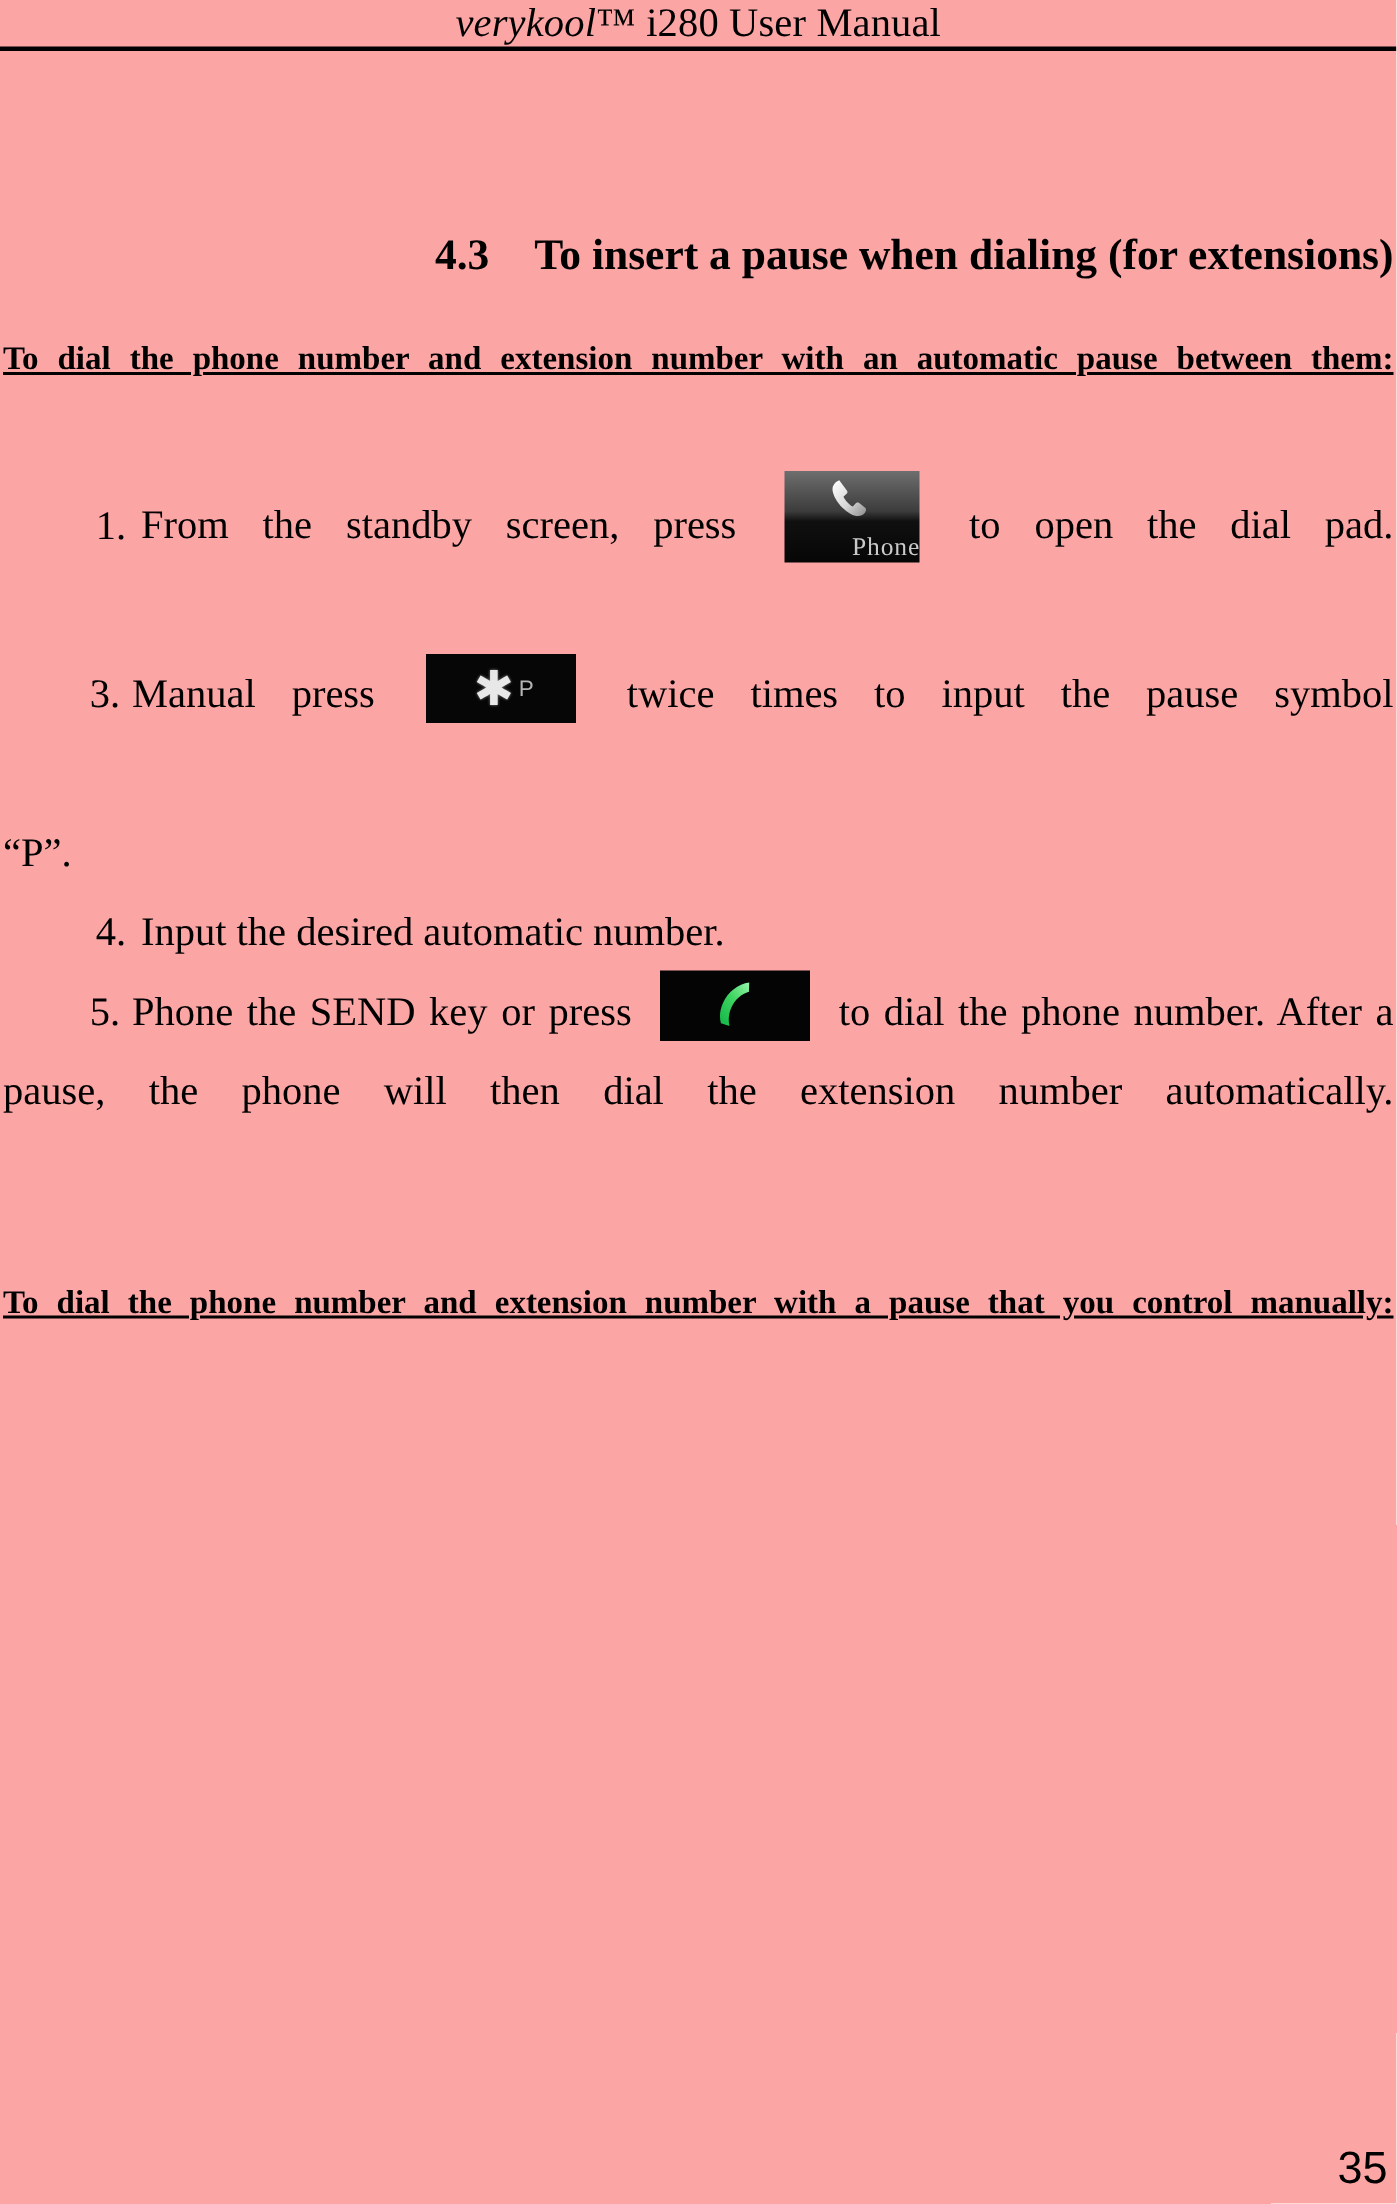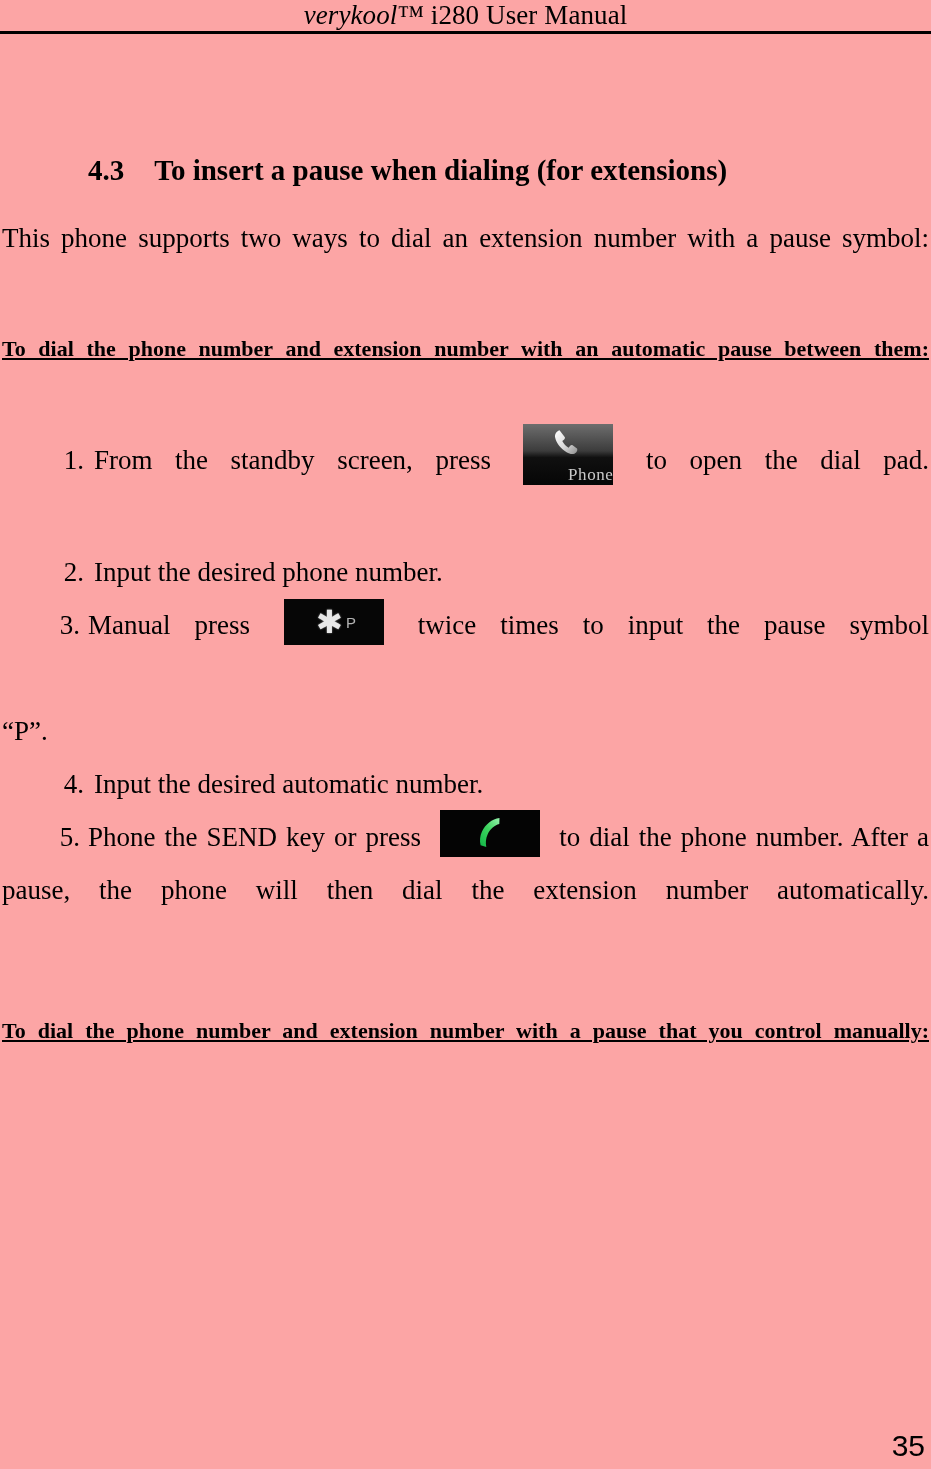--- a/index.html
+++ b/index.html
@@ -52,21 +52,21 @@
     top: 150px;
     width: 927px;
   }
 
   h2.section-heading {
     margin: 0 0 22px 0;
     padding: 0;
     font-size: 29px;
     line-height: 40px;
     font-weight: bold;
-    text-align: left;
+    text-align: right;
     text-indent: 86px;
     white-space: nowrap;
   }
   h2.section-heading .sect-num {
     margin-right: 30px;
   }
 
   p.body {
     margin: 0 0 4px 0;
     padding: 0;
@@ -230,41 +230,39 @@
 
   <div class="page-header">
     <span class="header-title"><em class="brand">verykool</em><span>™</span><span> i280 User Manual</span></span>
   </div>
   <div class="header-rule"></div>
 
   <div class="content">
 
     <h2 class="section-heading"><span class="sect-num">4.3</span><span>To insert a pause when dialing (for extensions)</span></h2>
 
-    <p class="body">This phone supports two ways to dial an extension number with a pause symbol:</p>
 
     <p class="bold-underline">To dial the phone number and extension number with an automatic pause between them:</p>
 
     <p class="step"><span class="num">1.</span><span>From the standby screen, press</span>
       <span class="icon-btn icon-phone-app">
         <svg class="handset" viewBox="0 0 34 30" xmlns="http://www.w3.org/2000/svg">
           <defs>
             <linearGradient id="silverGrad" x1="0" y1="0" x2="1" y2="1">
               <stop offset="0%" stop-color="#ffffff"></stop>
               <stop offset="55%" stop-color="#d8d8d8"></stop>
               <stop offset="100%" stop-color="#8e8e8e"></stop>
             </linearGradient>
           </defs>
           <path d="M8.5 2.2 C5.2 3.6 3.4 6.4 4.2 9.8 C5.3 14.9 9.9 20.9 15.6 24.3 C19.6 26.7 23.3 26.6 25.3 24.2 C26.3 23.0 26.6 21.6 26.0 20.6 L21.6 17.2 C20.8 16.7 19.9 17.0 19.2 17.8 L17.6 19.7 C15.3 18.6 12.6 15.8 11.3 13.1 L13.2 11.4 C14.0 10.7 14.2 9.8 13.7 9.1 Z" fill="url(#silverGrad)"></path>
         </svg>
         <span class="lbl">Phone</span>
       </span>
       <span>to open the dial pad.</span></p>
 
-    <p class="step nostretch"><span class="num">2.</span><span>Input the desired phone number.</span></p>
 
     <p class="step"><span class="num tight">3.</span><span>Manual press</span>
       <span class="icon-btn icon-star-key">
         <span class="star">✱</span>
         <span class="p-sub">P</span>
       </span>
       <span>twice times to input the pause symbol</span></p>
     <p class="step-continue">“P”.</p>
 
     <p class="step nostretch"><span class="num">4.</span><span>Input the desired automatic number.</span></p>

